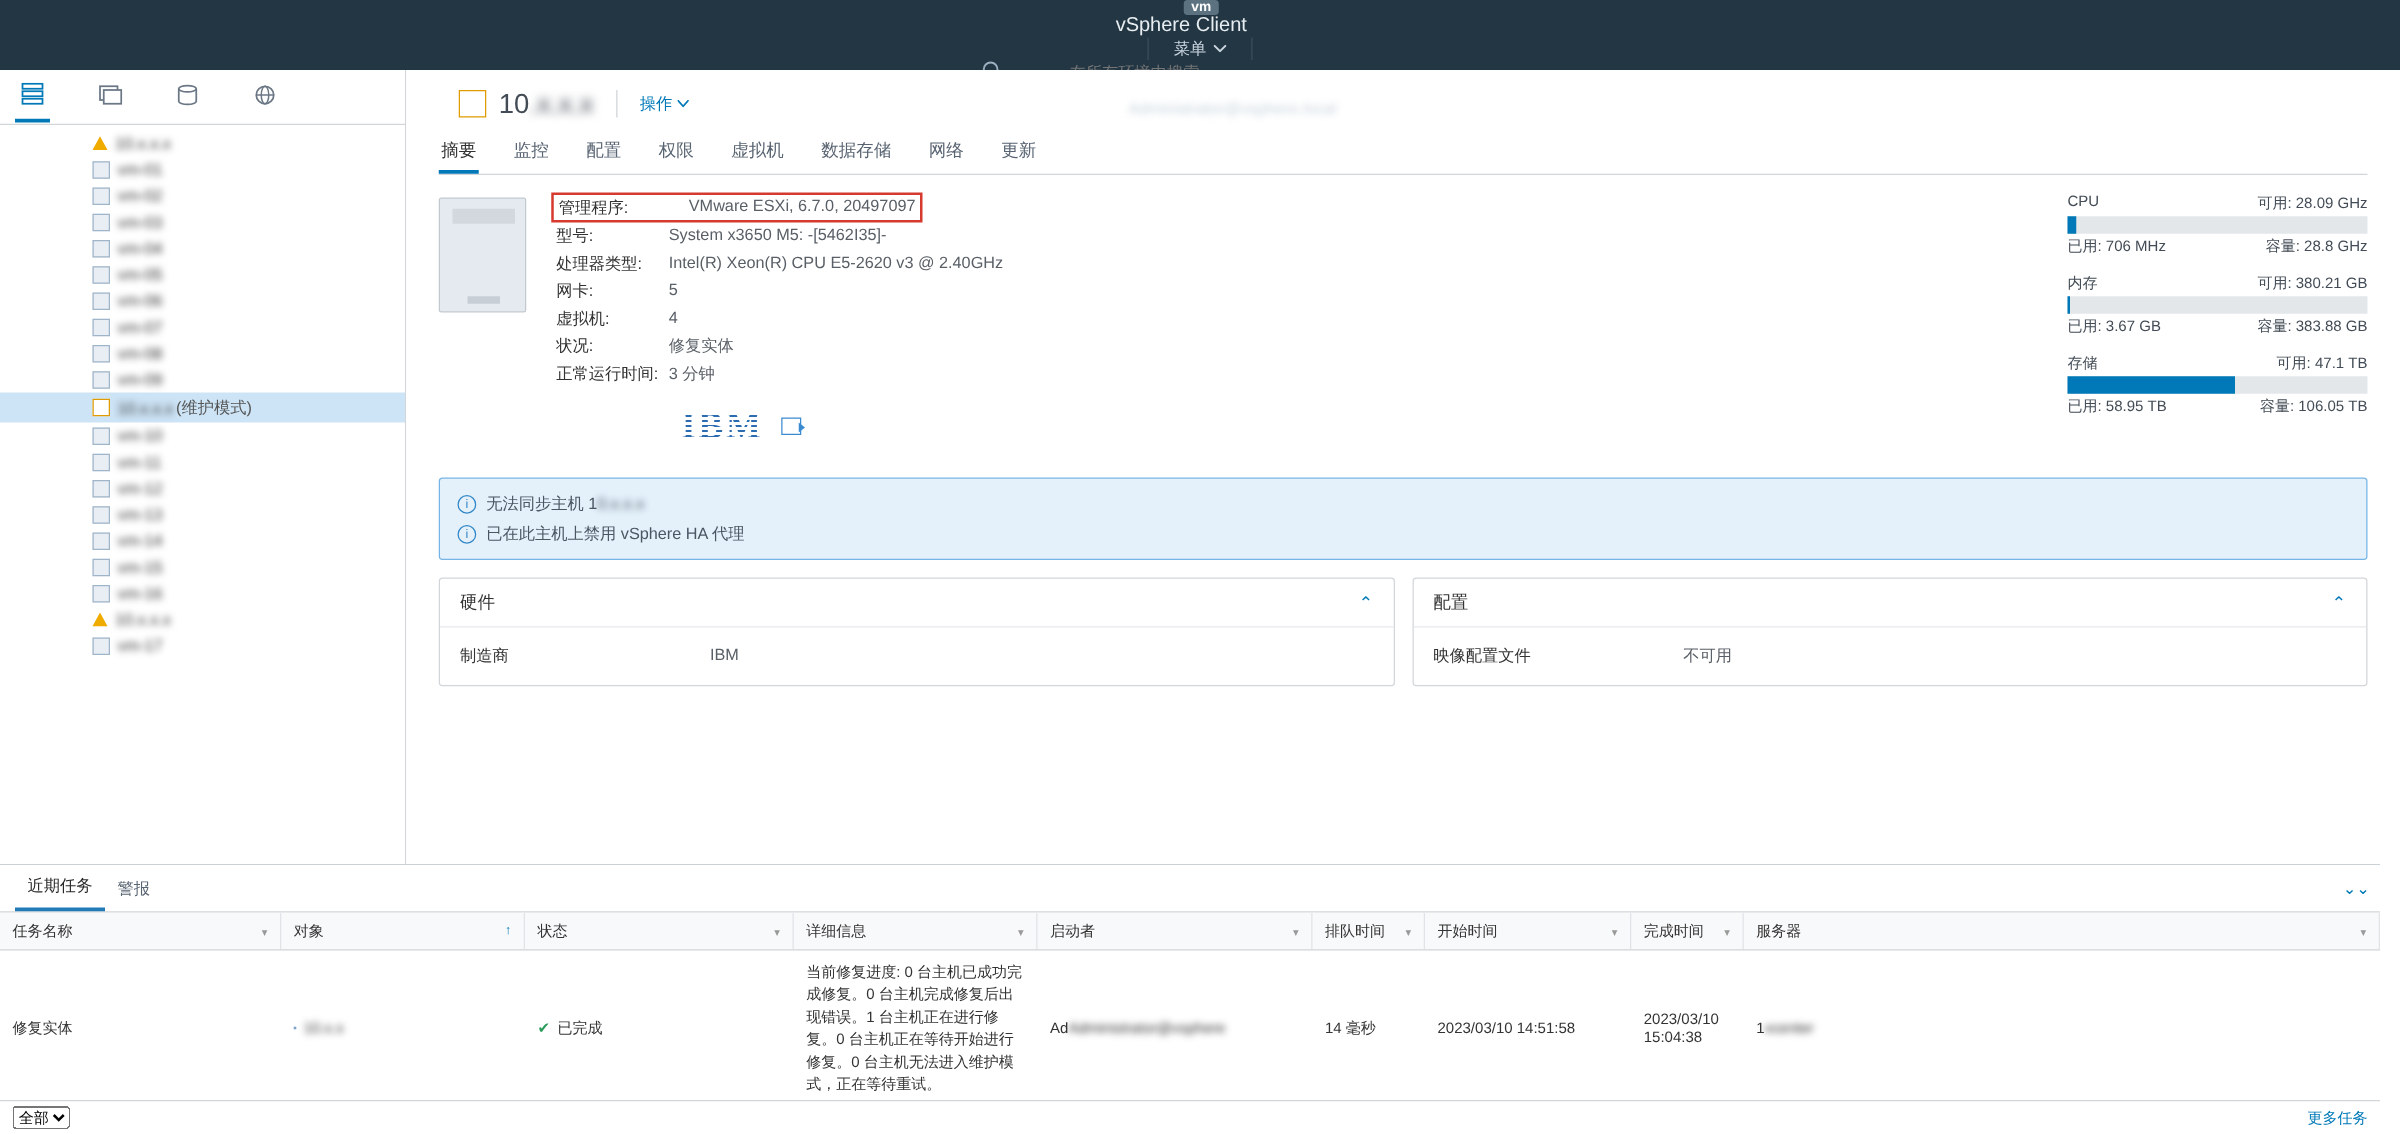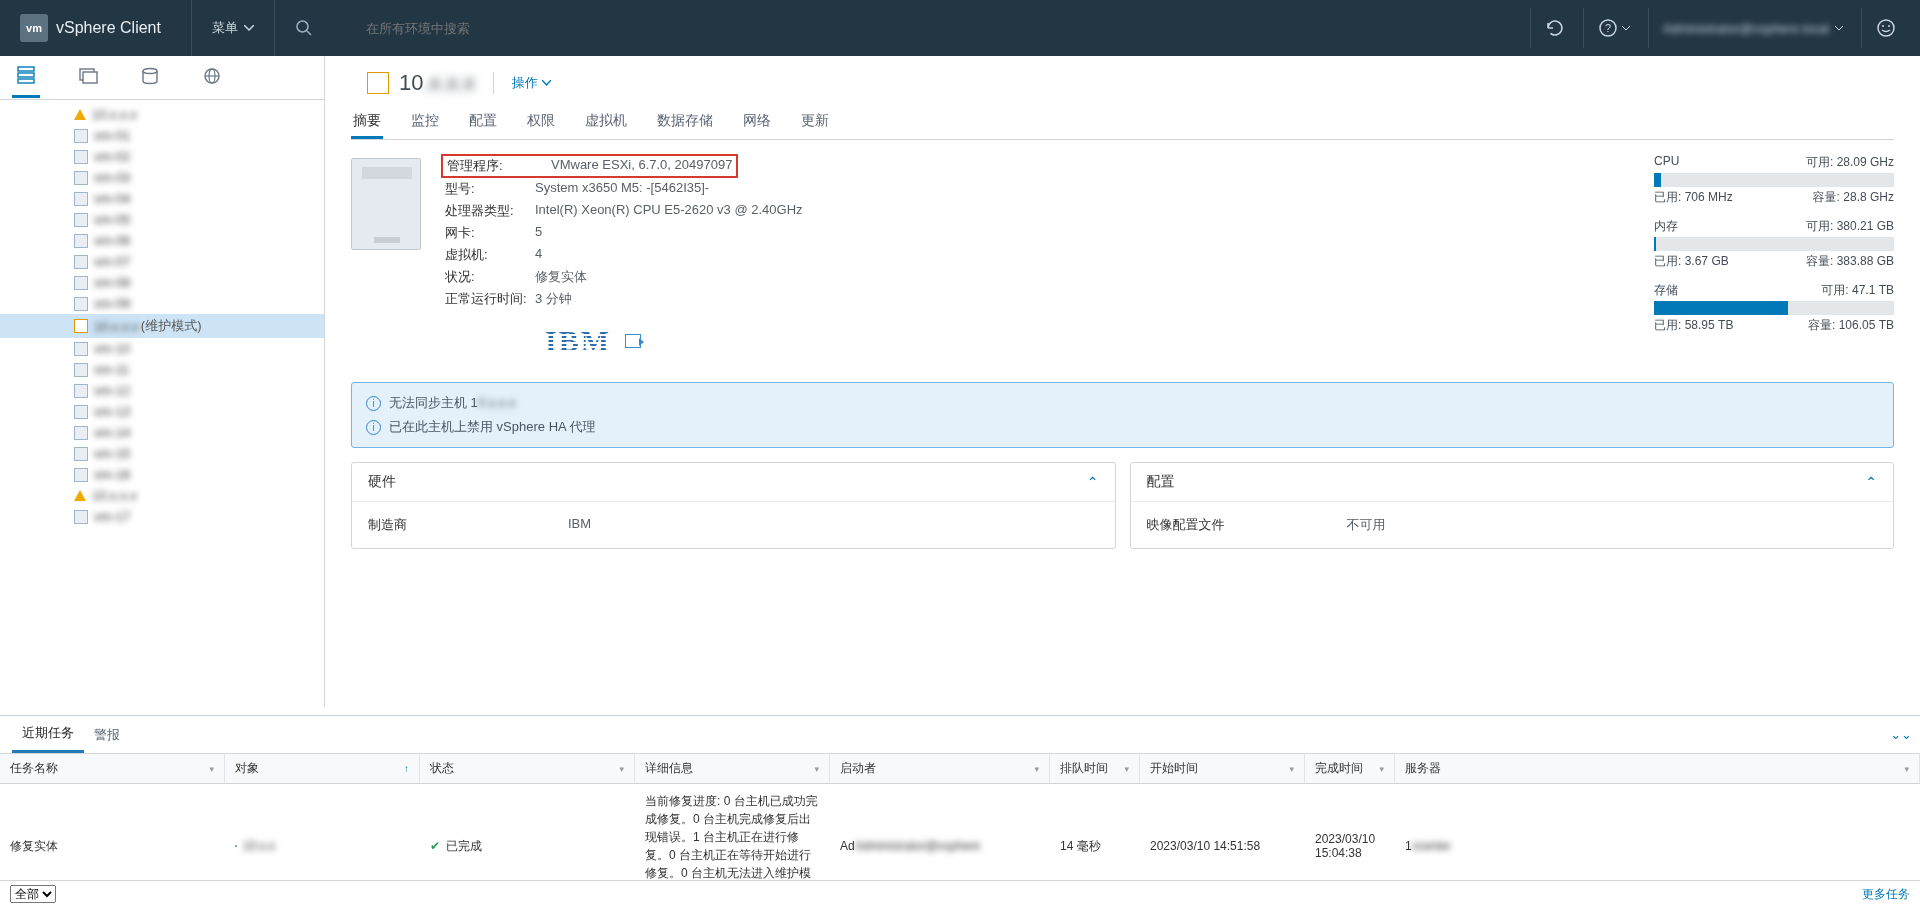--- a/index.html
+++ b/index.html
@@ -1,19 +1,19 @@
 <!DOCTYPE html>
 <html><head>
 <meta charset="utf-8">
 <style>
 * { margin:0; padding:0; box-sizing:border-box; font-family:Arial, "Microsoft YaHei", sans-serif; }
 body { font-size:13px; color:#333; background:#fff; overflow:hidden; }
 
 
-.topbar { height:56px; background:#223643; display:flex; align-items:center; color:#fff; padding:0 10px; }
+.topbar { height:56px; background:#223643; display:flex; align-items:center; color:#fff; padding:0 10px;flex-direction:column; }
 .logo-box { width:28px; height:28px; background:#5c7281; border-radius:3px; display:flex; align-items:center; justify-content:center; font-size:11px; font-weight:bold; margin:0 8px 0 10px; }
 .app-title { font-size:16px; color:#e8edf1; margin-right:30px; }
 .menu-btn { display:flex; align-items:center; color:#c9d4de; cursor:pointer; padding:0 20px; border-left:1px solid #3a4e5c; border-right:1px solid #3a4e5c; height:100%; }
 .menu-btn svg { margin-left:6px; }
 .search-wrap { display:flex; align-items:center; margin-left:20px; flex:1;gap:43px; }
 .search-wrap svg { color:#9bb0c1; }
 .search-wrap input { background:transparent; border:none; color:#c9d4de; margin-left:10px; font-size:13px; outline:none; width:300px; }
 .top-actions { display:flex; align-items:center; gap:4px; }
 .top-icon-btn { padding:8px 14px; cursor:pointer; color:#c9d4de; display:flex; align-items:center; border-left:1px solid #3a4e5c; height:40px; }
 .user-txt { font-size:13px; filter:blur(3px); }
@@ -77,21 +77,21 @@
 .panels { display:flex; gap:14px; margin-top:14px; }
 .panel { flex:1; border:1px solid #d2d6d9; border-radius:3px; }
 .panel-head { display:flex; justify-content:space-between; align-items:center; padding:10px 16px; color:#333; font-size:14px; }
 .chev { color:#0179b8; cursor:pointer; }
 .panel-body { padding:8px 16px; border-top:1px solid #e5e9ec; }
 .panel-body .prow { display:flex; padding:6px 0; }
 .panel-body .plbl { width:200px; color:#333; }
 .panel-body .pval { color:#595f66; }
 
 
-.tasks { position:fixed; bottom:0; left:0; right:0; height:192px; background:#fff; border-top:1px solid #c9d0d6; display:flex; flex-direction:column; }
+.tasks { position:fixed; bottom:0; left:0; right:16px; height:216px; background:#fff; border-top:1px solid #c9d0d6; display:flex; flex-direction:column; }
 .tasks-tabs { display:flex; align-items:center; border-bottom:1px solid #d2d6d9; padding:0 12px; position:relative; }
 .tasks-tab { padding:8px 10px; color:#596472; cursor:pointer; font-size:13px; }
 .tasks-tab.active { color:#292929; border-bottom:3px solid #227bb7; }
 .tasks-collapse { position:absolute; right:8px; color:#0179b8; cursor:pointer; }
 .tasks-table { flex:1; overflow:auto; }
 .thead { display:flex; background:#f8f9fa; border-bottom:1px solid #d2d6d9; }
 .th { padding:6px 10px; border-right:1px solid #e0e4e8; font-size:12px; color:#333; display:flex; align-items:center; justify-content:space-between; }
 .th .sort { color:#0179b8; font-size:10px; }
 .th .drop { color:#999; font-size:9px; cursor:pointer; }
 .trow { display:flex; border-bottom:1px solid #eef1f3; }

